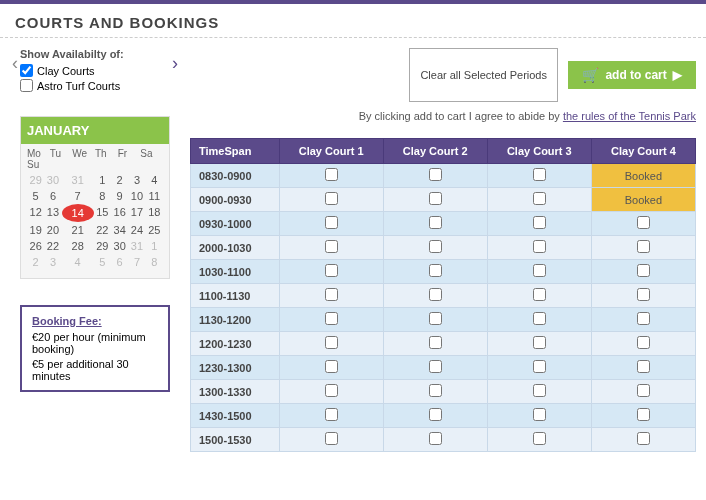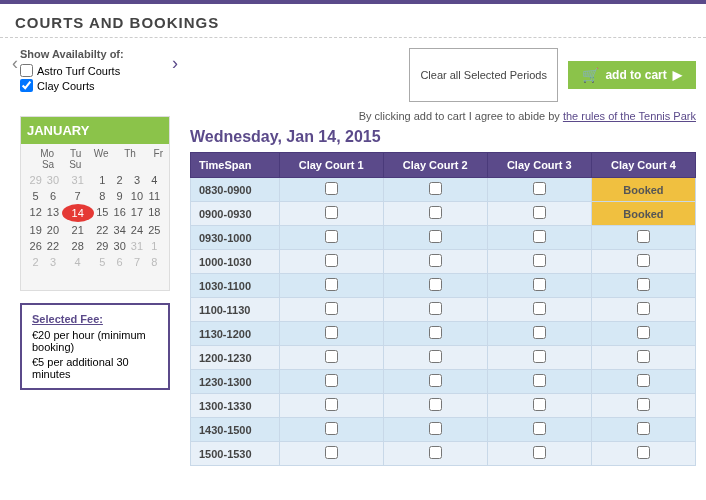--- a/index.html
+++ b/index.html
@@ -7,25 +7,25 @@
 
     .top-bar { background: #5b4a8a; height: 4px; width: 100%; }
 
     .page-title { font-size: 15px; font-weight: bold; color: #444; padding: 10px 15px 6px; border-bottom: 1px dashed #ccc; letter-spacing: 1px; }
 
     .main-content { display: flex; padding: 10px 10px 0; gap: 10px; }
 
     
     .left-panel { width: 170px; flex-shrink: 0; }
 
-    .calendar-widget { background: #f5f5f5; border: 1px solid #ddd; padding: 0 0 20px; margin-bottom: 12px; }
+    .calendar-widget { background: #f5f5f5; border: 1px solid #ddd; padding: 0 0 8px; margin-bottom: 26px; }
 
     .cal-header { background: #8bc34a; color: white; text-align: center; font-size: 13px; font-weight: bold; padding: 6px; display: flex; align-items: center; justify-content: space-between; }
 
-    .cal-days-header { display: grid; grid-template-columns: repeat(5, 1fr); text-align: right; padding: 4px 6px 2px; font-size: 10px; color: #666; }
+    .cal-days-header { display: grid; grid-template-columns: repeat(6, 1fr); text-align: left; padding: 4px 6px 2px; font-size: 10px; color: #666; }
     .cal-grid { display: grid; grid-template-columns: repeat(7, 1fr); text-align: center; padding: 0 6px; }
     .cal-cell { padding: 2px 0; font-size: 11px; color: #555; cursor: pointer; }
     .cal-cell.today { background: #e53935; color: white; border-radius: 50%; width: 32px; height: 18px; display: flex; align-items: center; justify-content: center; margin: auto; }
     .cal-cell.other-month { color: #bbb; }
 
     .nav-arrows { display: flex; align-items: center; }
     .prev-arrow { color: #888; cursor: pointer; font-size: 18px; padding: 5px 2px; }
     .next-arrow { color: #5b4a8a; cursor: pointer; font-size: 18px; padding: 5px 2px; }
 
     
@@ -41,34 +41,34 @@
 
     
     .right-panel { flex: 1; }
 
     .top-actions { display: flex; justify-content: flex-end; align-items: center; gap: 10px; margin-bottom: 8px; }
     .clear-btn { border: 1px solid #aaa; background: #fff; padding: 20px 10px; font-size: 11px; cursor: pointer; color: #444; }
 
     .cart-btn { background: #8bc34a; color: white; border: none; padding: 6px 14px; font-size: 12px; font-weight: bold; cursor: pointer; display: flex; align-items: center; gap: 6px; }
     .cart-icon { font-size: 14px; }
 
-    .agree-text { font-size: 11px; color: #555; text-align: right; margin-bottom: 6px; }
+    .agree-text { font-size: 11px; color: #555; text-align: right; margin-bottom: 16px; }
     .agree-text a { color: #5b4a8a; text-decoration: underline; }
 
     .booking-date { font-size: 16px; color: #5b4a8a; font-weight: bold; margin-bottom: 6px; }
 
     
     .booking-table { width: 100%; border-collapse: collapse; font-size: 11px; }
     .booking-table th { background: #5b4a8a; color: white; padding: 6px 8px; text-align: center; border: 1px solid #4a3a7a; }
     .booking-table th.timespan-header { text-align: left; }
     .booking-table td { padding: 4px 8px; text-align: center; border: 1px solid #c8d8e8; }
     .booking-table tr:nth-child(odd) td { background: #d6e8f5; }
     .booking-table tr:nth-child(even) td { background: #e8f0f8; }
     .booking-table td.time-cell { text-align: left; font-weight: bold; color: #444; }
-    .booking-table td.booked { background: #f0c040 !important; font-weight: bold; color: #555; text-align: center; }
+    .booking-table td.booked { background: #f0c040 !important; font-weight: normal; color: #555; text-align: center; }
 
     .checkbox-cell input[type=checkbox] { cursor: pointer; width: 13px; height: 13px; }
 
   </style>
 </head>
 <body>
 
 <div class="top-bar"></div>
 
 <div class="page-title">COURTS AND BOOKINGS</div>
@@ -80,26 +80,26 @@
     <div style="display:flex; align-items:flex-start;">
       <div class="nav-arrows">
         <span class="prev-arrow">‹</span>
       </div>
 
       <div style="flex:1;">
 
         <div class="availability-panel">
           <div class="availability-label">Show Availabilty of:</div>
           <div class="avail-option">
+            <input type="checkbox" id="clay" checked="" style="">
+            <label for="clay">Clay Courts</label>
+          </div>
+          <div class="avail-option">
             <input type="checkbox" id="astro" style="">
             <label for="astro">Astro Turf Courts</label>
-          </div>
-          <div class="avail-option">
-            <input type="checkbox" id="clay" checked="" style="">
-            <label for="clay">Clay Courts</label>
           </div>
         </div>
 
         <div class="calendar-widget">
           <div class="cal-header">
             <span>JANUARY</span>
           </div>
           <div class="cal-days-header">
             <span>Mo</span>
             <span>Tu</span>
@@ -149,21 +149,21 @@
               <div class="cal-cell other-month">3</div>
               <div class="cal-cell other-month">4</div>
               <div class="cal-cell other-month">5</div>
               <div class="cal-cell other-month">6</div>
               <div class="cal-cell other-month">7</div>
               <div class="cal-cell other-month">8</div>
             </div>
         </div>
 
         <div class="booking-fee-box">
-          <div class="booking-fee-title">Selected Fee:</div>
+          <div class="booking-fee-title">Booking Fee:</div>
           <p>€20 per hour (minimum booking)</p>
           <p>€5 per additional 30 minutes</p>
         </div>
       </div>
 
       <div class="nav-arrows">
         <span class="next-arrow">›</span>
       </div>
     </div>
 
@@ -177,21 +177,20 @@
         <span>add to cart</span>
         <span>▶</span>
       </button>
     </div>
 
     <div class="agree-text">
       <span>By clicking add to cart I agree to abide by</span>
       <a href="#">the rules of the Tennis Park</a>
     </div>
 
-    <div class="booking-date">Wednesday, Jan 14, 2015</div>
 
     <table class="booking-table">
       <thead>
         <tr>
           <th class="timespan-header">TimeSpan</th>
           <th>Clay Court 1</th>
           <th>Clay Court 2</th>
           <th>Clay Court 3</th>
           <th>Clay Court 4</th>
         </tr>
@@ -212,21 +211,21 @@
             <td class="booked">Booked</td>
           </tr>
           <tr>
             <td class="time-cell">0930-1000</td>
             <td class="checkbox-cell"><input type="checkbox" style=""></td>
             <td class="checkbox-cell"><input type="checkbox" style=""></td>
             <td class="checkbox-cell"><input type="checkbox" style=""></td>
             <td class="checkbox-cell"><input type="checkbox" style=""></td>
           </tr>
           <tr>
-            <td class="time-cell">1000-1030</td>
+            <td class="time-cell">2000-1030</td>
             <td class="checkbox-cell"><input type="checkbox" style=""></td>
             <td class="checkbox-cell"><input type="checkbox" style=""></td>
             <td class="checkbox-cell"><input type="checkbox" style=""></td>
             <td class="checkbox-cell"><input type="checkbox" style=""></td>
           </tr>
           <tr>
             <td class="time-cell">1030-1100</td>
             <td class="checkbox-cell"><input type="checkbox" style=""></td>
             <td class="checkbox-cell"><input type="checkbox" style=""></td>
             <td class="checkbox-cell"><input type="checkbox" style=""></td>

